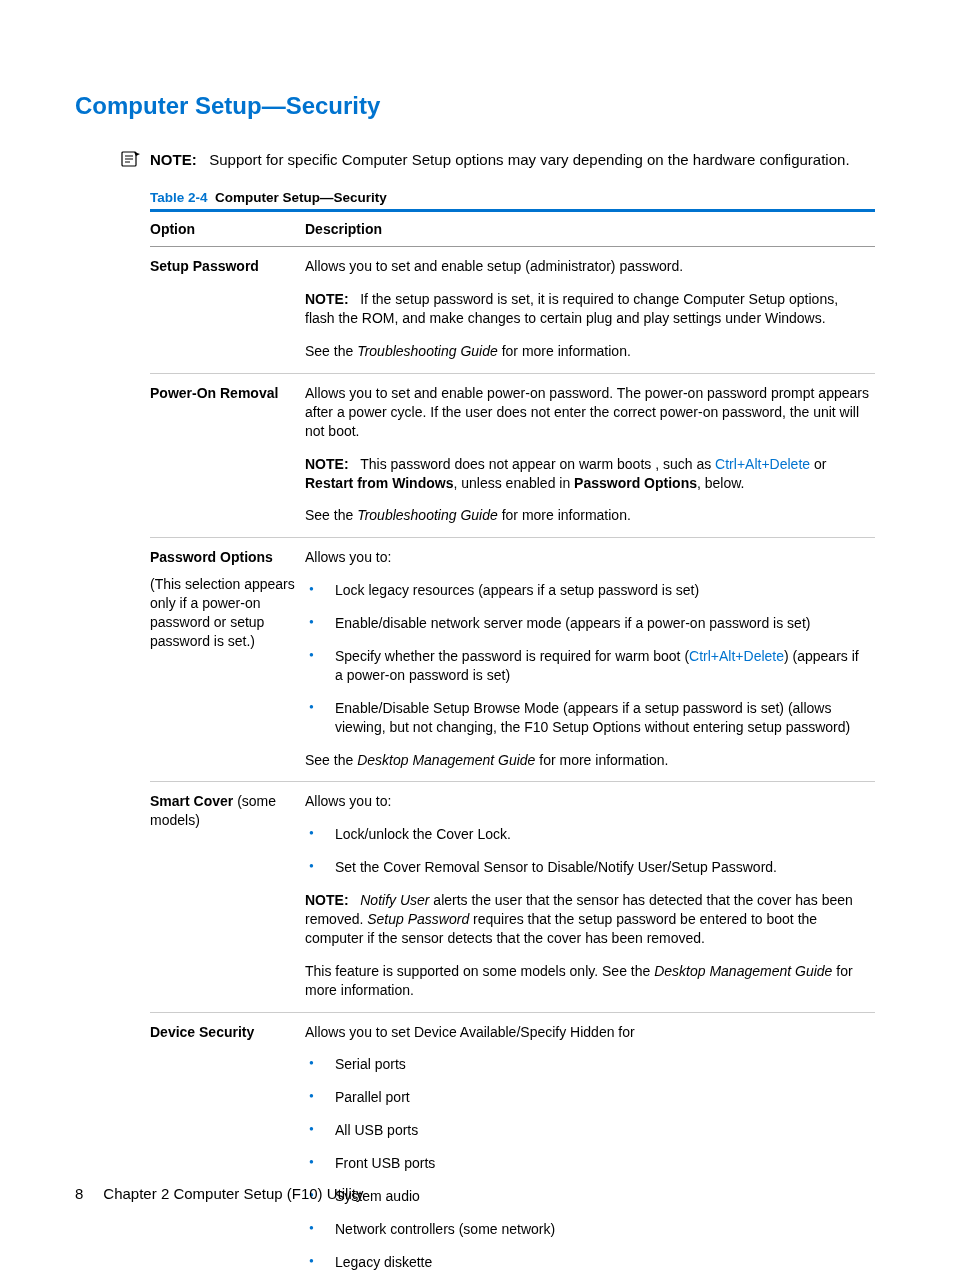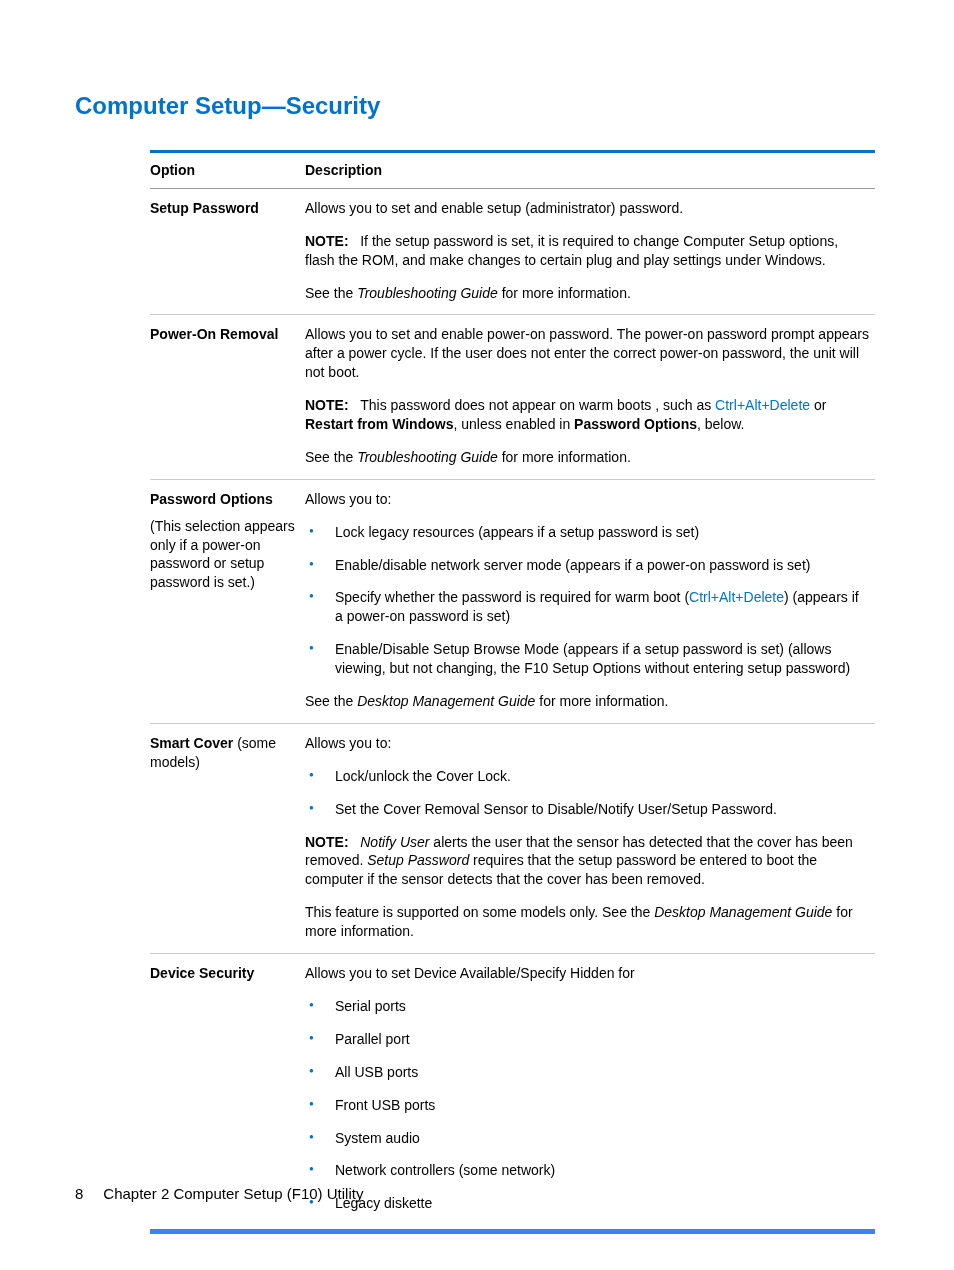--- a/index.html
+++ b/index.html
@@ -104,21 +104,36 @@
       font-size: 15px;
     }
     .footer .pagenum { margin-right: 20px; }
   </style>
 </head>
 <body>
 
 <div class="page">
   <h1 class="page-title">Computer Setup—Security</h1>
 
-
+  <div class="note-block">
+    <svg class="note-icon" viewBox="0 0 22 18">
+      <rect x="2" y="2" width="14" height="14" rx="1" fill="none" stroke="#000" stroke-width="1.2"></rect>
+      <line x1="5" y1="6" x2="13" y2="6" stroke="#000" stroke-width="1"></line>
+      <line x1="5" y1="9" x2="13" y2="9" stroke="#000" stroke-width="1"></line>
+      <line x1="5" y1="12" x2="10" y2="12" stroke="#000" stroke-width="1"></line>
+      <path d="M14 2 L20 4 L16 6 Z" fill="#000"></path>
+    </svg>
+    <div class="note-text">
+      <span class="note-label">NOTE:</span>&nbsp;&nbsp;&nbsp;<span>Support for specific Computer Setup options may vary depending on the hardware configuration.</span>
+    </div>
+  </div>
+
+  <div class="table-caption">
+    <span class="caption-prefix">Table 2-4</span>&nbsp;&nbsp;<span>Computer Setup—Security</span>
+  </div>
 
   <table class="main-table">
     <thead>
       <tr>
         <th class="col-option">Option</th>
         <th>Description</th>
       </tr>
     </thead>
     <tbody>
 

